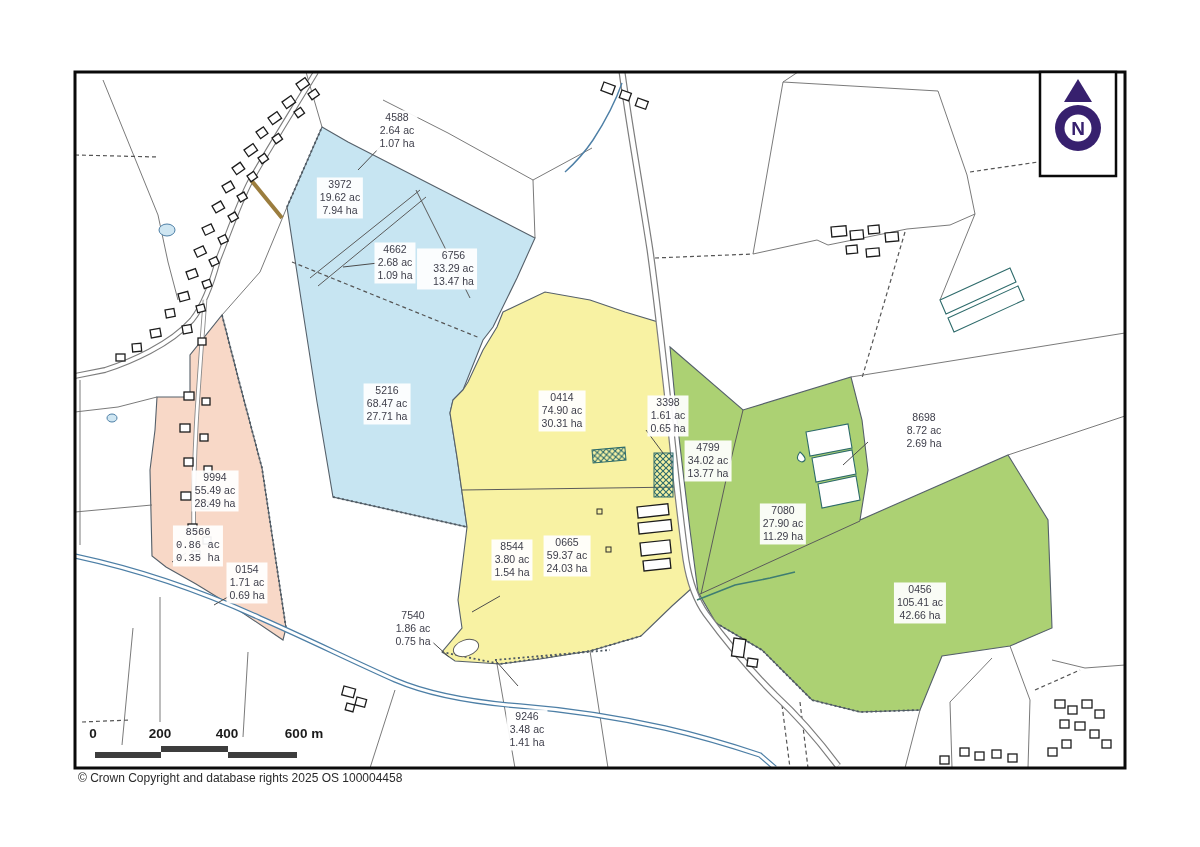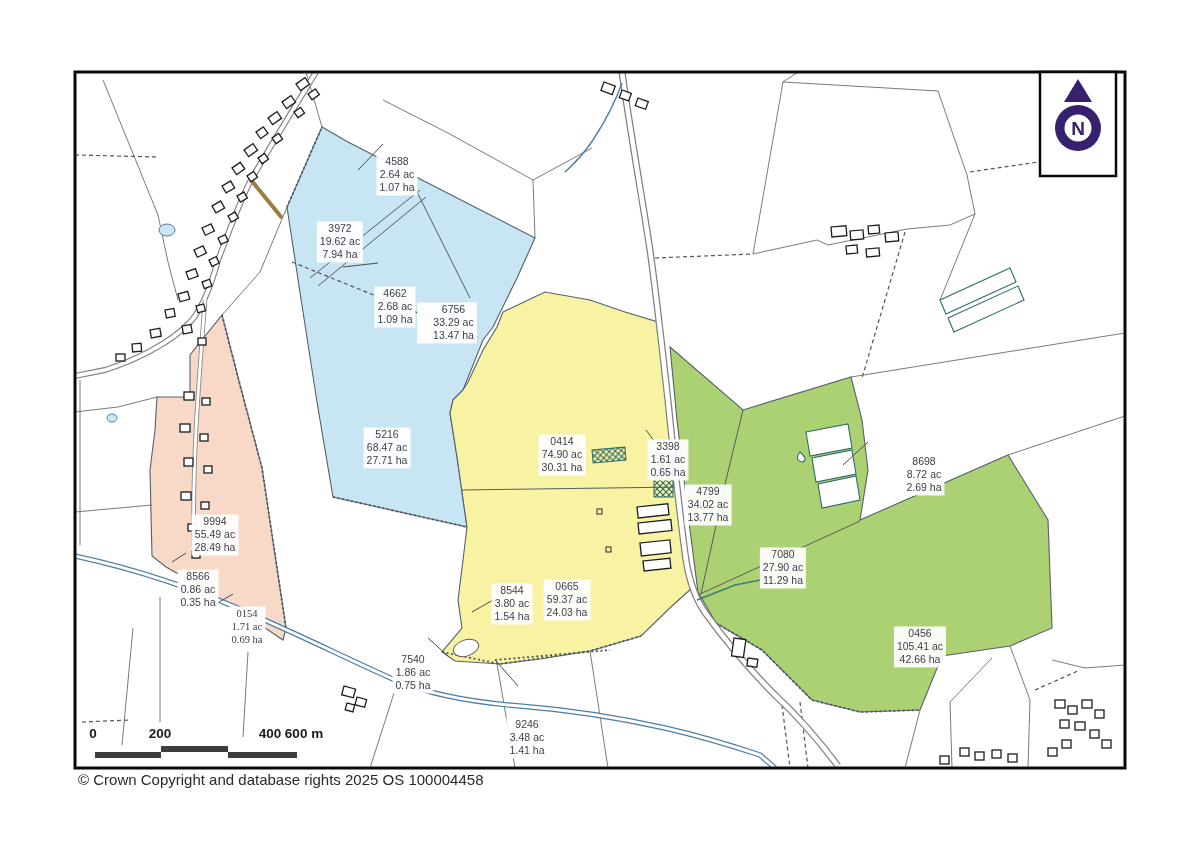--- a/index.html
+++ b/index.html
@@ -14,28 +14,28 @@
   .tickdash{fill:none;stroke:#4f5a63;stroke-width:1.8;stroke-dasharray:2 2.6;}
   .bld{fill:#ffffff;stroke:#1c1c1c;stroke-width:1.3;}
   .bldo{fill:none;stroke:#2a2a2a;stroke-width:1;}
   .teal{fill:#ffffff;stroke:#2e6b6b;stroke-width:1.1;}
   .parcel{stroke:#55606a;stroke-width:1.1;}
   .leader{stroke:#4c4c4c;stroke-width:1;}
   .plabel{
     position:absolute;transform:translate(-50%,-50%);
     background:rgba(255,255,255,0.93);color:#3d3d49;
     font-size:10.5px;line-height:1.24;text-align:center;
-    padding:1px 3px;white-space:nowrap;z-index:5;margin-top:44px;
+    padding:1px 3px;white-space:nowrap;z-index:5;
   }
   .tick{
     position:absolute;transform:translateX(-50%);
     font-size:13.5px;font-weight:bold;color:#1b1b1b;z-index:6;
   }
   .copyright{
-    position:absolute;left:78px;top:771px;font-size:15px;color:#2a2a2a;z-index:6;
+    position:absolute;left:78px;top:771px;font-size:12px;color:#2a2a2a;z-index:6;
   }
 </style>
 </head>
 <body>
 
 <svg width="1200" height="847" viewBox="0 0 1200 847">
   <defs>
     <pattern id="xh" width="6" height="6" patternUnits="userSpaceOnUse">
       <path d="M0,6 L6,0 M0,0 L6,6" stroke="#2e6b6b" stroke-width="1.1"></path>
     </pattern>
@@ -277,21 +277,21 @@
     <div class="plabel" style="left: 340px; top: 198px;">
       <div>3972</div>
       <div>19.62 ac</div>
       <div>7.94 ha</div>
     </div>
     <div class="plabel" style="left: 395px; top: 263px;">
       <div>4662</div>
       <div>2.68 ac</div>
       <div>1.09 ha</div>
     </div>
-    <div class="plabel" style="left: 447px; top: 279px; padding-left: 16px;">
+    <div class="plabel" style="left: 447px; top: 269px; padding-left: 16px;">
       <div>6756</div>
       <div>33.29 ac</div>
       <div>13.47 ha</div>
     </div>
     <div class="plabel" style="left: 387px; top: 404px;">
       <div>5216</div>
       <div>68.47 ac</div>
       <div>27.71 ha</div>
     </div>
     <div class="plabel" style="left: 562px; top: 411px;">
@@ -312,26 +312,26 @@
     <div class="plabel" style="left: 924px; top: 431px;">
       <div>8698</div>
       <div>8.72 ac</div>
       <div>2.69 ha</div>
     </div>
     <div class="plabel" style="left: 215px; top: 491px;">
       <div>9994</div>
       <div>55.49 ac</div>
       <div>28.49 ha</div>
     </div>
-    <div class="plabel" style="left: 198px; top: 546px;">
+    <div class="plabel" style="left: 198px; top: 546px; font-family: Liberation Mono, monospace;">
       <div>8566</div>
       <div>0.86 ac</div>
       <div>0.35 ha</div>
     </div>
-    <div class="plabel" style="left: 247px; top: 583px; font-family: Liberation Serif, serif;">
+    <div class="plabel" style="left: 247px; top: 583px;">
       <div>0154</div>
       <div>1.71 ac</div>
       <div>0.69 ha</div>
     </div>
     <div class="plabel" style="left: 567px; top: 556px; text-align: center;">
       <div>0665</div>
       <div>59.37 ac</div>
       <div>24.03 ha</div>
     </div>
     <div class="plabel" style="left: 512px; top: 560px;">
@@ -347,27 +347,27 @@
     <div class="plabel" style="left: 920px; top: 603px;">
       <div>0456</div>
       <div>105.41 ac</div>
       <div>42.66 ha</div>
     </div>
     <div class="plabel" style="left: 413px; top: 629px;">
       <div>7540</div>
       <div>1.86 ac</div>
       <div>0.75 ha</div>
     </div>
-    <div class="plabel" style="left: 527px; top: 694px;">
+    <div class="plabel" style="left: 527px; top: 730px;">
       <div>9246</div>
       <div>3.48 ac</div>
       <div>1.41 ha</div>
     </div>
   </div>
 
 <div id="ticks">
     <div class="tick" style="left: 93px; top: 726px;">0</div>
     <div class="tick" style="left: 160px; top: 726px;">200</div>
-    <div class="tick" style="left: 227px; top: 726px; margin-left: 43px;">400</div>
+    <div class="tick" style="left: 227px; top: 726px;">400</div>
     <div class="tick" style="left: 304px; top: 726px;">600 m</div>
   </div>
 
 <div class="copyright">© Crown Copyright and database rights 2025 OS 100004458</div>
 
 </body></html>

